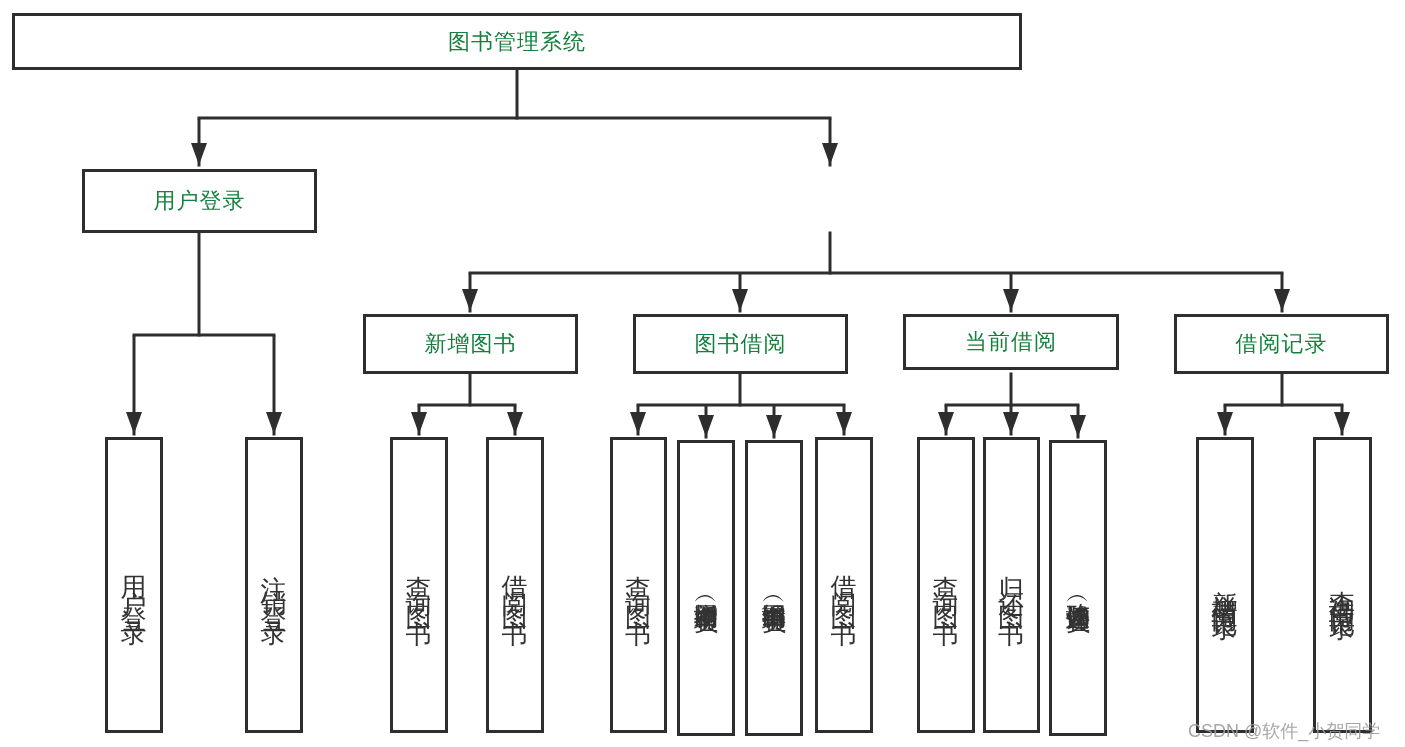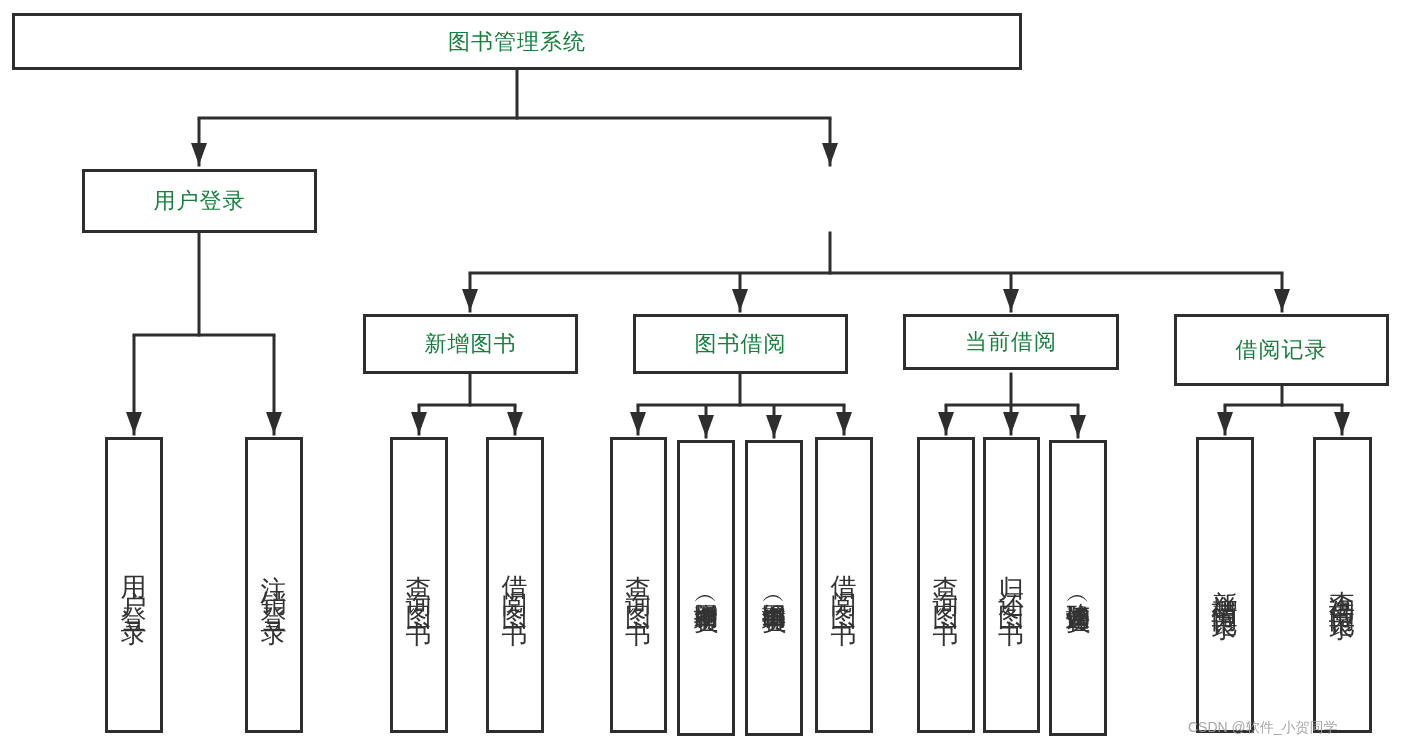--- a/index.html
+++ b/index.html
@@ -44,21 +44,21 @@
     color: #333333;
     line-height: 1;
   }
   .ls4  { letter-spacing: 15px; }
   .ls6  { letter-spacing: 5px;  }
   .ls10 { letter-spacing: 1px; font-size: 24px !important; }
   .watermark {
     position: absolute;
     left: 1188px;
     top: 719px;
-    font-size: 14px;
+    font-size: 18px;
     color: rgba(158, 158, 160, 0.92);
     z-index: 3;
     white-space: nowrap;
   }
 </style>
 </head>
 <body>
 
 <div class="canvas">
 
@@ -122,21 +122,21 @@
 
   <div class="node hbox" style="left:363px;top:314px;width:215px;height:60px">
     <span class="lbl">新增图书</span>
   </div>
   <div class="node hbox" style="left:633px;top:314px;width:215px;height:60px">
     <span class="lbl">图书借阅</span>
   </div>
   <div class="node hbox" style="left:903px;top:314px;width:216px;height:56px">
     <span class="lbl">当前借阅</span>
   </div>
-  <div class="node hbox" style="left:1174px;top:314px;width:215px;height:72px">
+  <div class="node hbox" style="left:1174px;top:314px;width:215px;height:60px">
     <span class="lbl">借阅记录</span>
   </div>
 
   <div class="node vbox" style="left:105px;top:437px;width:58px;height:296px">
     <span class="vtext ls4">用户登录</span>
   </div>
   <div class="node vbox" style="left:245px;top:437px;width:58px;height:296px">
     <span class="vtext ls4">注销登录</span>
   </div>
 

